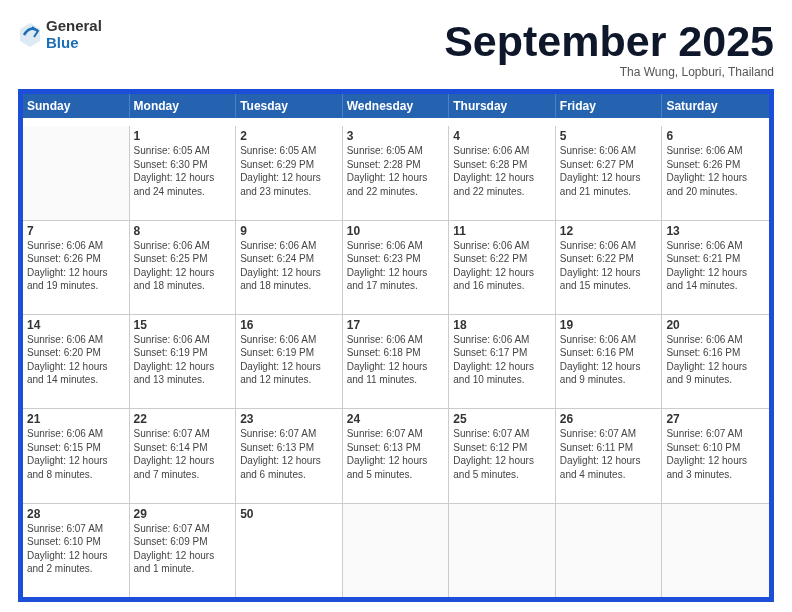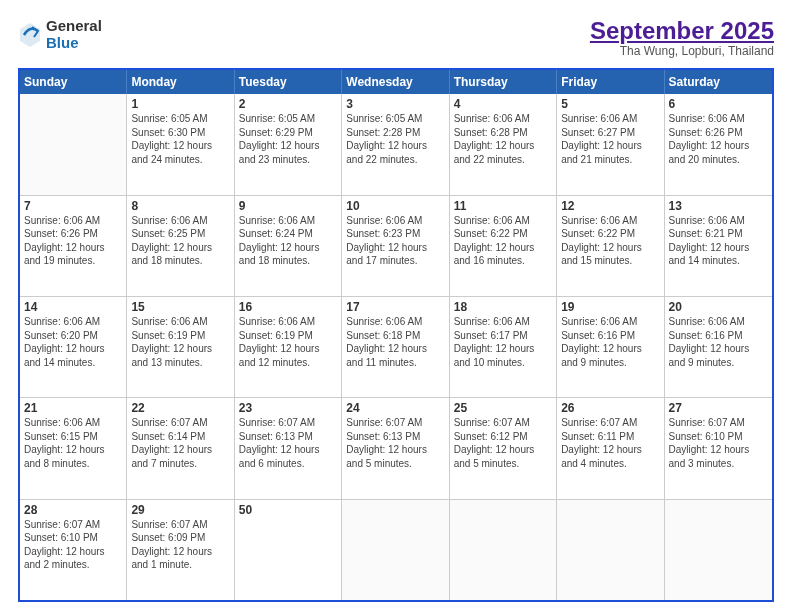--- a/index.html
+++ b/index.html
@@ -38,35 +38,35 @@
     .logo-blue { color: #1a6fb5; }
     .logo-icon {
       width: 24px;
       height: 28px;
       margin-right: 4px;
     }
     .title-block {
       text-align: right;
     }
     .month-title {
-      font-size: 24px;
+      font-size: 43px;
       font-weight: bold;
-      color: #4c1d95;
+      color: #0f172a;
       line-height: 1.1;
-      text-decoration: underline;
     }
     .location {
       font-size: 12px;
       color: #555;
     }
     .calendar {
       flex: 1;
       display: flex;
       flex-direction: column;
-      border: 2px solid #1d4ed8;
+      border: 5px solid #1d4ed8;
+      gap: 8px;
     }
     .cal-header {
       display: grid;
       grid-template-columns: repeat(7, 1fr);
       background: #2563b0;
     }
     .cal-header-cell {
       color: #fff;
       font-size: 12px;
       font-weight: bold;

